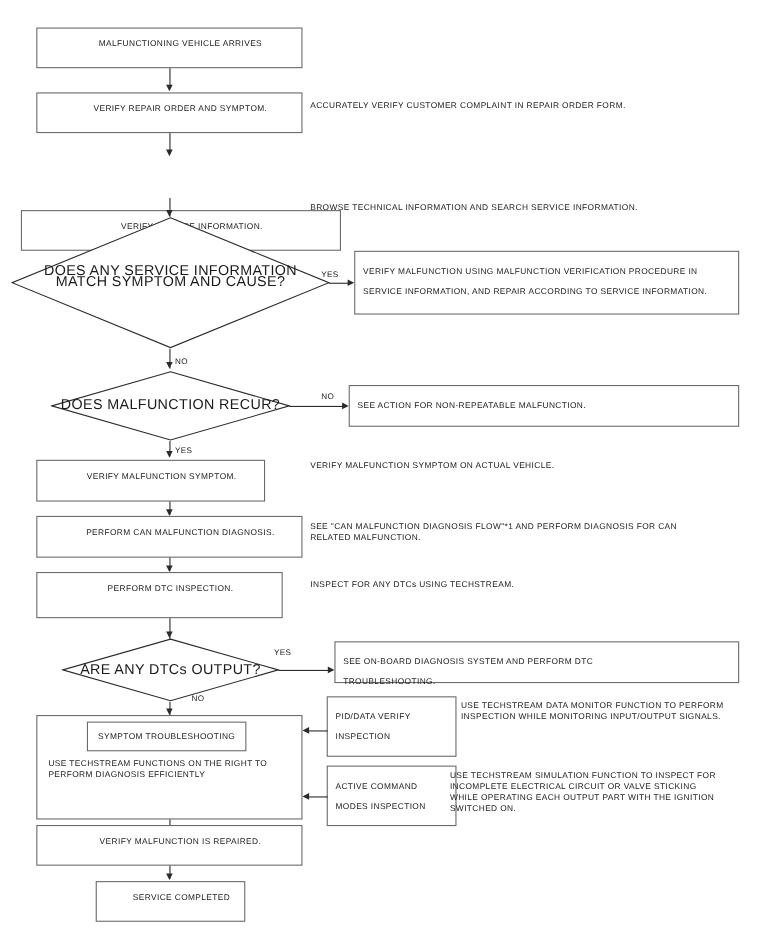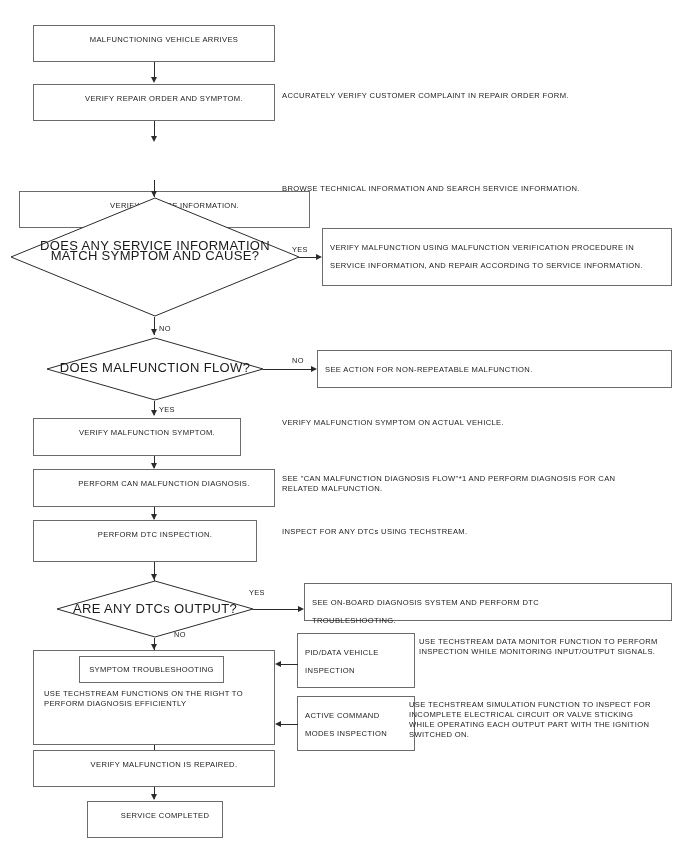--- a/index.html
+++ b/index.html
@@ -174,21 +174,21 @@
   </div>
 
   <div class="vline" style="left:154px; top:317px; height:18px;"></div>
   <div class="arrow-down" style="left:150.5px; top:329px;"></div>
   <div class="edge-label" style="left:159px; top:324px;">NO</div>
 
   <div class="diamond-wrap" style="left:46px; top:337px; width:218px; height:64px;">
     <svg width="218" height="64" viewBox="0 0 218 64">
       <polygon points="109,1 217,32 109,63 1,32" fill="#ffffff" stroke="#2b2b2b" stroke-width="1"></polygon>
     </svg>
-    <div class="diamond-label" style="top:26px;">DOES MALFUNCTION FLOW?</div>
+    <div class="diamond-label" style="top:26px;">DOES MALFUNCTION RECUR?</div>
   </div>
 
   <div class="hline" style="left:263px; top:369px; width:51px;"></div>
   <div class="arrow-right" style="left:311px; top:365.5px;"></div>
   <div class="edge-label" style="left:292px; top:356px;">NO</div>
 
   <div class="node box lefttext" style="left:317px; top:350px; width:355px; height:38px;">
     <span class="box-label">SEE ACTION FOR NON-REPEATABLE MALFUNCTION.</span>
   </div>
 
@@ -243,21 +243,21 @@
 
   <div class="node box" style="left:33px; top:650px; width:242px; height:95px;">
     <div class="box" style="position:absolute; left:45px; top:5px; width:145px; height:27px; display:flex; align-items:center; justify-content:center;">
       <span class="box-label" style="padding:0; text-align:center;">SYMPTOM TROUBLESHOOTING</span>
     </div>
     <span class="box-label" style="position:absolute; left:10px; top:38px; text-align:left; display:block;">USE TECHSTREAM FUNCTIONS ON THE RIGHT TO
 PERFORM DIAGNOSIS EFFICIENTLY</span>
   </div>
 
   <div class="node box lefttext" style="left:297px; top:633px; width:118px; height:55px;">
-    <span class="box-label">PID/DATA VEHICLE
+    <span class="box-label">PID/DATA VERIFY
 INSPECTION</span>
   </div>
   <div class="annot" style="left:419px; top:637px; width:262px;">USE TECHSTREAM DATA MONITOR FUNCTION TO PERFORM
 INSPECTION WHILE MONITORING INPUT/OUTPUT SIGNALS.</div>
 
   <div class="hline" style="left:281px; top:664px; width:17px;"></div>
   <div class="arrow-left" style="left:275px; top:660.5px;"></div>
 
   <div class="node box lefttext" style="left:297px; top:696px; width:118px; height:55px;">
     <span class="box-label">ACTIVE COMMAND

